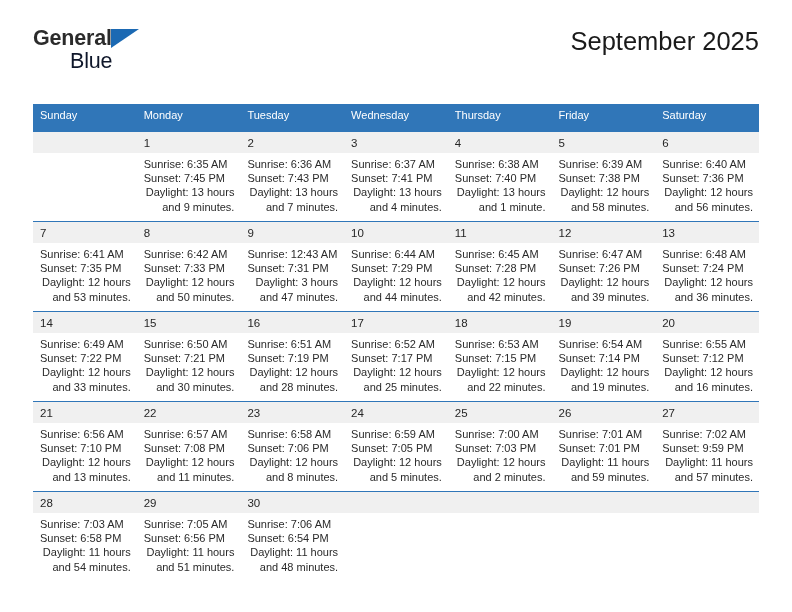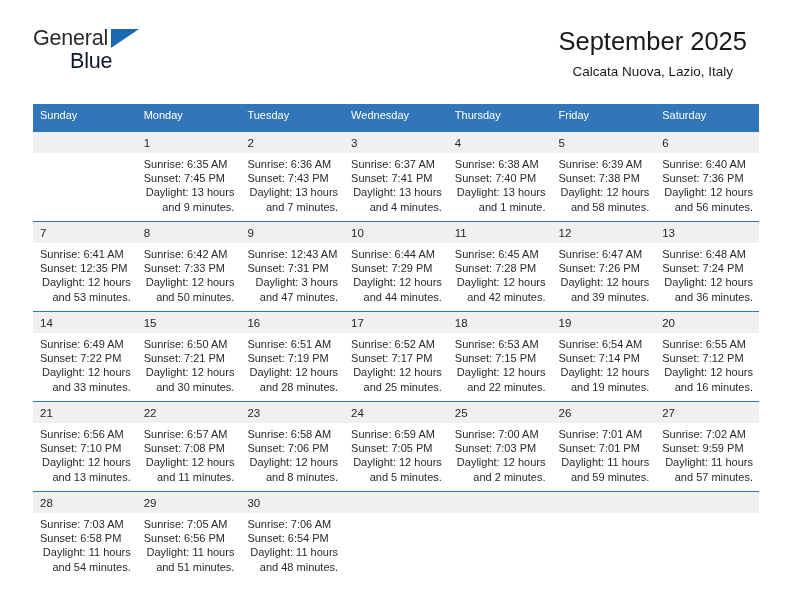--- a/index.html
+++ b/index.html
@@ -39,20 +39,21 @@
     height: 56px;
   }
   .brand-general {
     position: absolute;
     left: 0;
     top: 0;
     font-size: 21.5px;
     letter-spacing: -0.2px;
     color: #2b2b2b;
     font-family: "Liberation Sans", sans-serif;
+    font-weight: bold;
   }
   .brand-tri {
     position: absolute;
     left: 78px;
     top: 3px;
     width: 0;
     height: 0;
     border-left: 28px solid #1b69b3;
     border-bottom: 19px solid transparent;
   }
@@ -61,23 +62,23 @@
     left: 37px;
     top: 23px;
     font-size: 21.5px;
     letter-spacing: -0.2px;
     color: #0f172a;
     font-family: Liberation Sans, sans-serif;
   }
 
   .title-block {
     position: absolute;
-    right: 12px;
+    right: 0;
     top: 0;
-    text-align: center;
+    text-align: left;
   }
   .cal-title {
     font-size: 25.5px;
     color: #1a1a1a;
     line-height: 30px;
     white-space: nowrap;
     font-weight: normal;
     margin: 0;
   }
   .cal-subtitle {
@@ -166,21 +167,20 @@
   <div class="header">
 
     <div class="brand">
       <span class="brand-general">General</span>
       <span class="brand-tri"></span>
       <span class="brand-blue">Blue</span>
     </div>
 
     <div class="title-block">
       <h1 class="cal-title">September 2025</h1>
-      <h2 class="cal-subtitle">Calcata Nuova, Lazio, Italy</h2>
     </div>
 
   </div>
 
   <table class="calendar">
     <thead>
       <tr>
         <th>Sunday</th>
         <th>Monday</th>
         <th>Tuesday</th>
@@ -257,21 +257,21 @@
               </div>
             </div>
           </td>
         </tr>
         <tr class="week-row">
           <td>
             <div class="cell-inner">
               <div class="daynum">7</div>
               <div class="detail">
                 <div>Sunrise: 6:41 AM</div>
-                <div>Sunset: 12:35 PM</div>
+                <div>Sunset: 7:35 PM</div>
                 <div class="daylight">Daylight: 12 hours and 53 minutes.</div>
               </div>
             </div>
           </td>
           <td>
             <div class="cell-inner">
               <div class="daynum">8</div>
               <div class="detail">
                 <div>Sunrise: 6:42 AM</div>
                 <div>Sunset: 7:33 PM</div>

